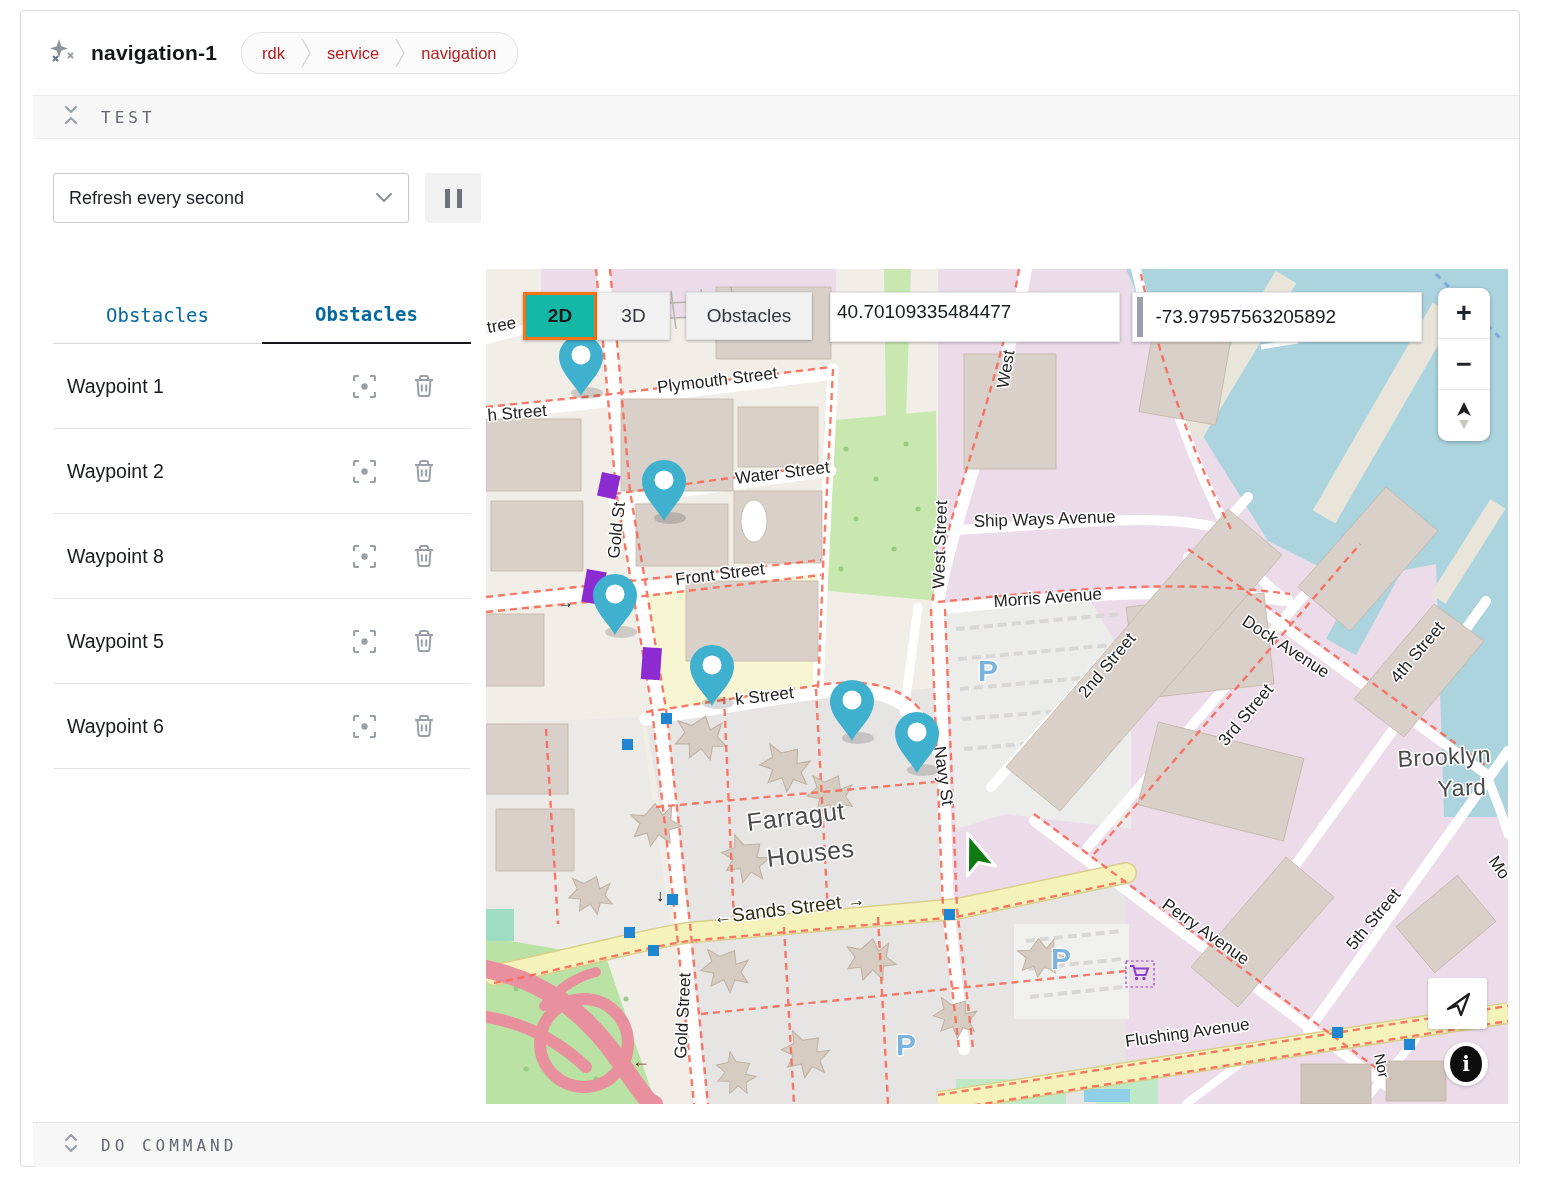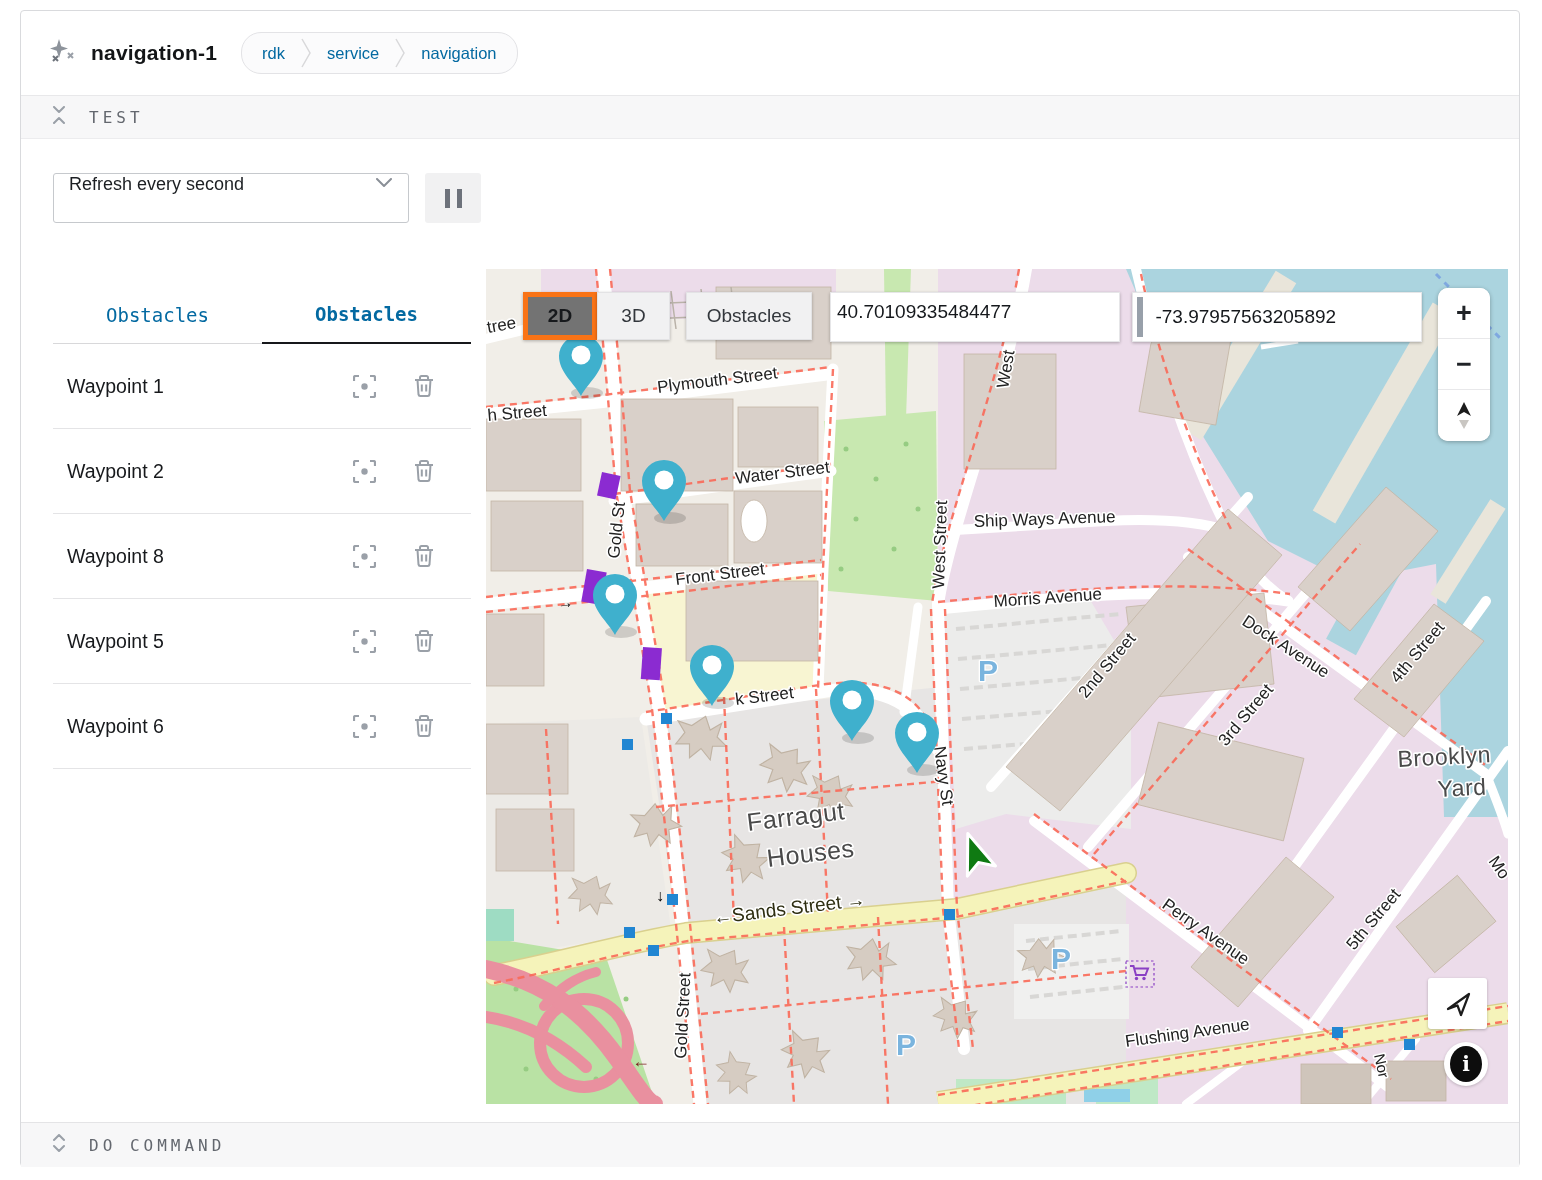--- a/index.html
+++ b/index.html
@@ -2,29 +2,29 @@
 <html><head>
 <meta charset="utf-8">
 <style>
   html,body{margin:0;padding:0;background:#fff;font-family:"Liberation Sans",sans-serif;}
   .page{position:relative;width:1542px;height:1180px;background:#fff;overflow:hidden;}
   .card{position:absolute;left:20px;top:10px;width:1500px;height:1157px;border:1px solid #d9dadd;border-radius:4px;background:#fff;box-sizing:border-box;padding-left:12px;}
   
   .hdr{position:absolute;left:0;top:0;right:0;height:84px;display:flex;align-items:center;padding-left:26px;box-sizing:border-box;}
   .hdr-title{font-size:21px;font-weight:bold;color:#131517;margin-left:16px;letter-spacing:.2px;}
   .crumbs{display:flex;align-items:center;height:40px;border:1px solid #e3e3e6;border-radius:20px;background:#fbfbfc;margin-left:24px;padding:0 4px;}
-  .crumb{font-size:16.5px;color:#0369a1;padding:0 16px;}
+  .crumb{font-size:16.5px;color:#b91c1c;padding:0 16px;}
   .crumb-sep svg{display:block;}
   
-  .bar{position:absolute;left:0;right:0;height:44px;background:#f7f7f8;display:flex;align-items:center;padding-left:30px;box-sizing:border-box;}
+  .bar{position:absolute;left:12px;right:0;height:44px;background:#f7f7f8;display:flex;align-items:center;padding-left:30px;box-sizing:border-box;}
   .bar.test{top:84px;border-top:1px solid #e8e8ea;border-bottom:1px solid #ececee;}
   .bar.docmd{top:1111px;height:45px;border-top:1px solid #e4e4e6;border-bottom:none;background:#f7f7f8;text-align:right;}
   .bar-label{font-family:"DejaVu Sans Mono",monospace;font-size:16px;color:#63676e;letter-spacing:4px;margin-left:22px;}
   
-  .select{position:absolute;left:32px;top:162px;width:356px;height:50px;border:1px solid #c6c9cd;border-radius:3px;display:flex;justify-content:space-between;padding:0 16px 0 15px;box-sizing:border-box;background:#fff;cursor:pointer;}
+  .select{position:absolute;left:32px;top:162px;width:356px;height:50px;border:1px solid #c6c9cd;border-radius:3px;display:flex;align-items:center;justify-content:space-between;padding:0 16px 0 15px;box-sizing:border-box;background:#fff;cursor:pointer;}
   .select-text{font-size:18px;color:#1c1f23;}
   .pause-btn{position:absolute;left:404px;top:162px;width:56px;height:50px;background:#f1f1f2;border:none;border-radius:3px;display:flex;align-items:center;justify-content:center;gap:7px;cursor:pointer;}
   .pause-btn i{display:block;width:5px;height:19px;background:#6d727b;}
   
   .left{position:absolute;left:32px;top:275px;width:418px;}
   .tabs{display:flex;height:58px;}
   .tab{flex:1;display:flex;align-items:center;justify-content:center;font-family:"DejaVu Sans Mono",monospace;font-size:19px;color:#0369a1;border-bottom:1px solid #d8d8da;cursor:pointer;}
   .tab.active{font-weight:bold;border-bottom:2.5px solid #16181b;}
   .wp-row{height:84px;display:flex;align-items:center;border-bottom:1px solid #e4e4e6;}
   .wp-label{font-size:19.5px;color:#17191c;flex:0 0 280px;padding-left:14px;}
@@ -33,21 +33,21 @@
   
   .map{position:absolute;left:465px;top:258px;width:1022px;height:835px;background:#f1eee8;overflow:hidden;}
   .map svg.base{position:absolute;left:0;top:0;}
   .lbl{font-family:"Liberation Sans",sans-serif;font-size:17px;fill:#222;paint-order:stroke;stroke:#fff;stroke-width:3.2px;stroke-linejoin:round;}
   .lbl.sm{font-size:15px;}
   .lbl.place{font-size:23px;fill:#4a4a4a;letter-spacing:.5px;}
   .lbl.olive{fill:#2e2e12;font-size:19px;}
   .lbl.pk{font-size:30px;font-weight:bold;fill:#7ab4de;stroke-width:2.5px;}
   .ovl{position:absolute;box-shadow:0 1px 3px rgba(0,0,0,.28);}
   .mbtn{display:flex;align-items:center;justify-content:center;font-size:19px;color:#33373c;background:#f1f1f2;border:1px solid #e3e3e5;cursor:pointer;box-sizing:border-box;}
-  .mbtn.on{background:#737373;border:5px solid #f97316;font-weight:bold;color:#17191c;}
+  .mbtn.on{background:#14b8a6;border:3px solid #f97316;font-weight:bold;color:#17191c;}
   .coord{display:flex;align-items:center;background:#fff;border:1px solid #e6e6e8;box-sizing:border-box;}
   .coord .bar-accent{width:7px;align-self:stretch;background:#98a0aa;margin:4px 0 4px 4px;}
   .coord input{border:none;outline:none;font-size:19px;color:#15181c;padding:0 0 0 12px;width:100%;font-family:"Liberation Sans",sans-serif;background:transparent;}
   .zoomctl{position:absolute;left:952px;top:19px;width:52px;background:#fff;border-radius:10px;box-shadow:0 1px 4px rgba(0,0,0,.3);overflow:hidden;}
   .zoomctl .zc{width:100%;height:51px;display:flex;align-items:center;justify-content:center;font-size:27px;font-weight:bold;color:#202327;background:#fff;border:none;border-bottom:1px solid #e8e8ea;cursor:pointer;}
   .zoomctl .zc:last-child{border-bottom:none;}
   .locate{position:absolute;left:942px;top:709px;width:59px;height:51px;background:#fff;border:none;border-radius:3px;box-shadow:0 1px 3px rgba(0,0,0,.25);display:flex;align-items:center;justify-content:center;cursor:pointer;}
   .infobtn{position:absolute;left:958px;top:773px;width:44px;height:44px;border-radius:50%;background:#fff;border:none;display:flex;align-items:center;justify-content:center;cursor:pointer;box-shadow:0 1px 3px rgba(0,0,0,.2);}
   .infobtn .dot{width:36px;height:36px;border-radius:50%;background:#0d0d0d;color:#fff;font-size:20px;font-weight:bold;display:flex;align-items:center;justify-content:center;font-family:"DejaVu Serif",serif;}
 </style>

